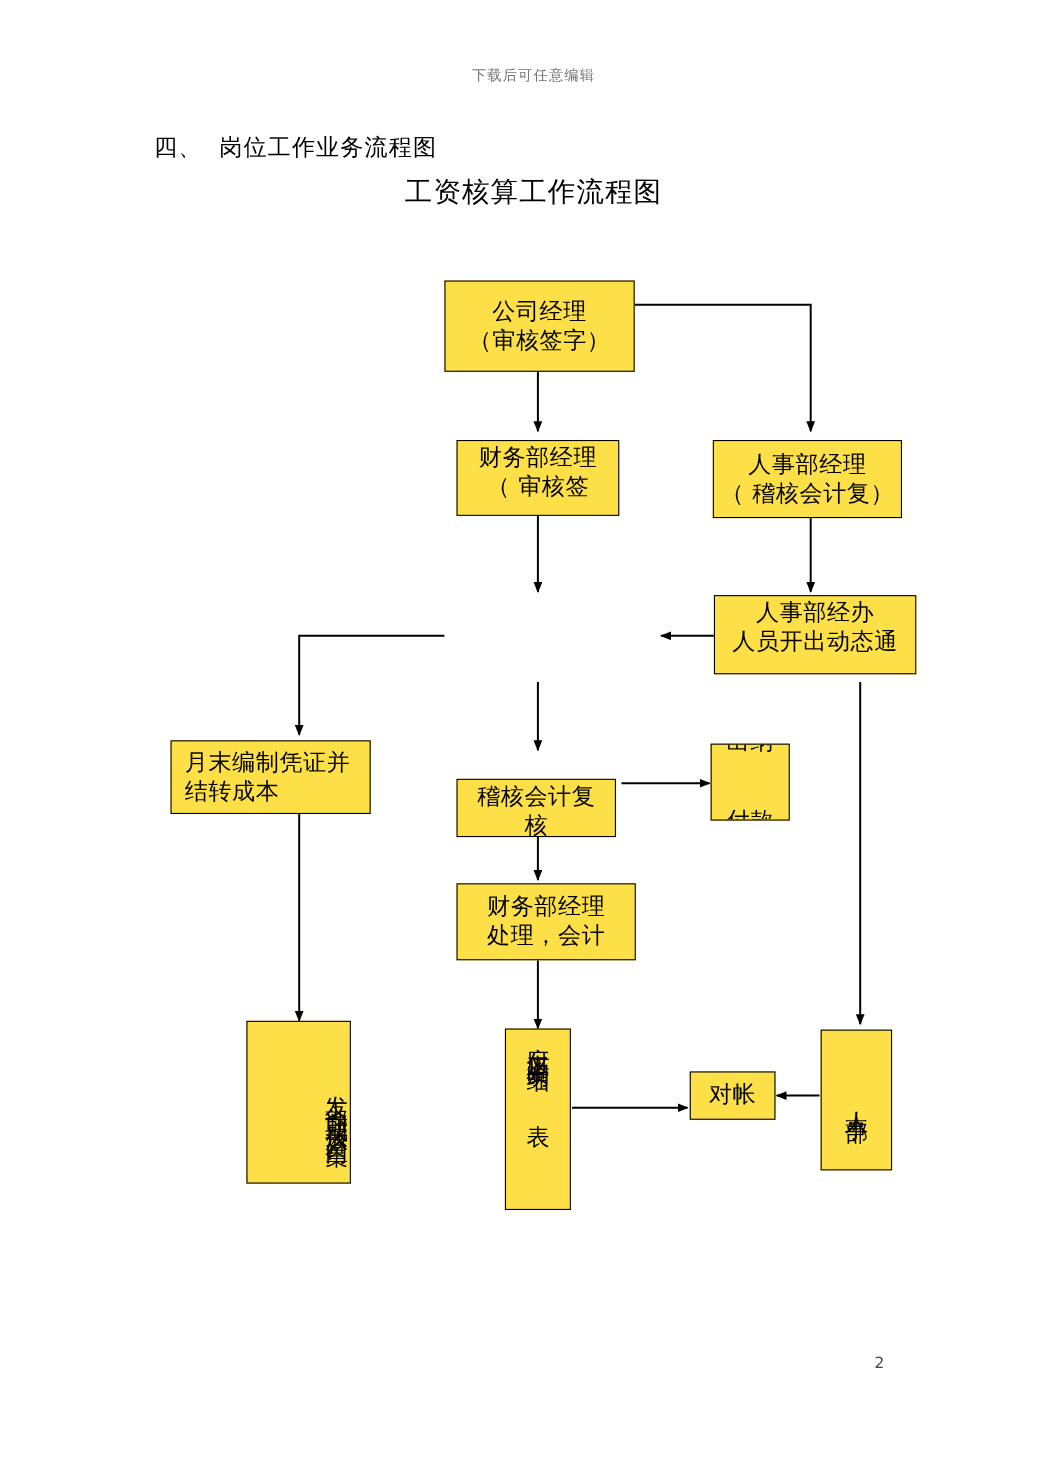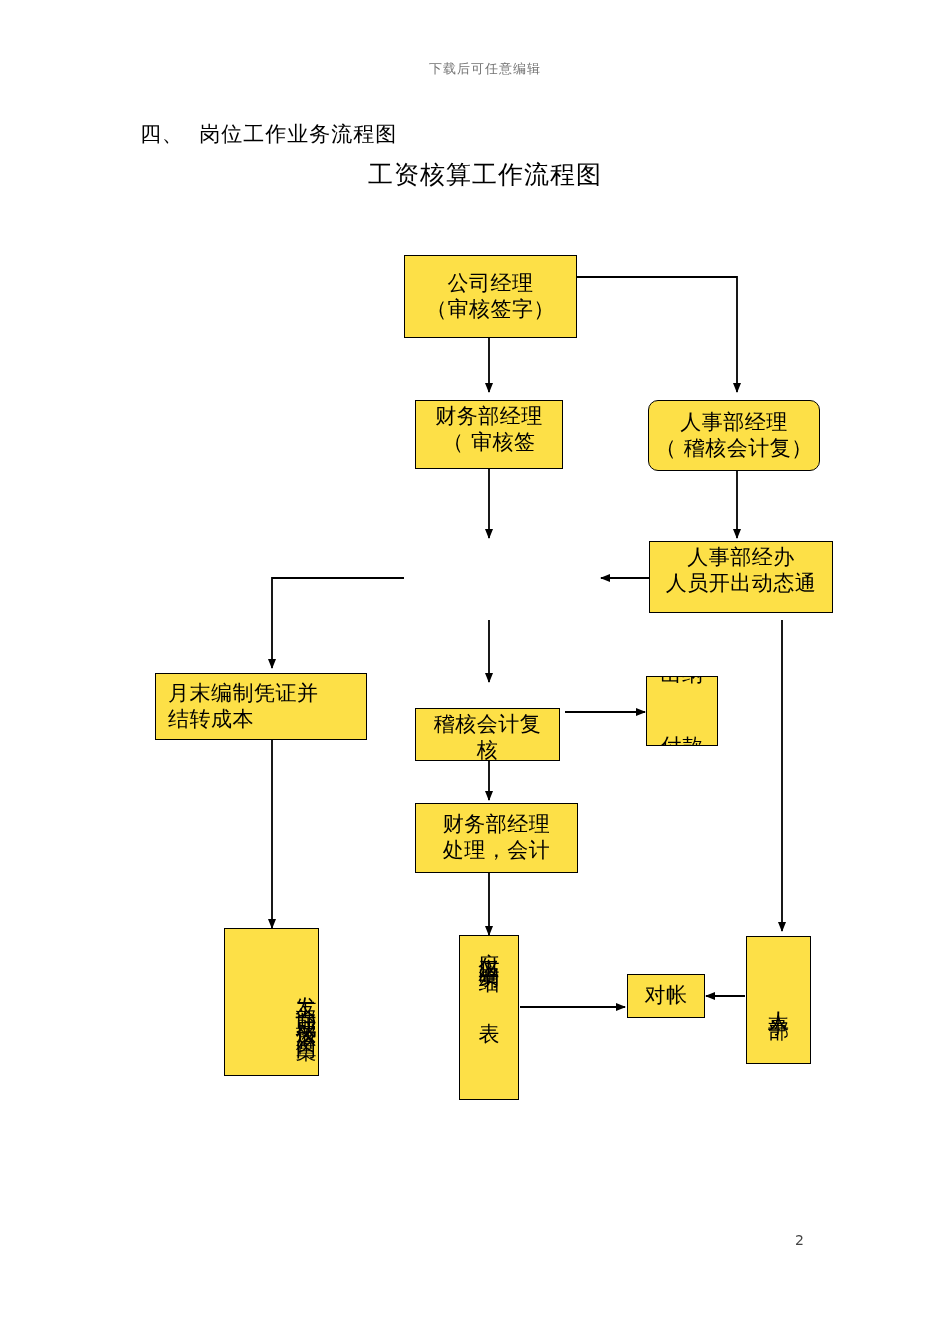--- a/index.html
+++ b/index.html
@@ -186,32 +186,32 @@
     <div class="node" style="left:404px; top:255px; width:173px; height:83px;">
       <span class="ln">公司经理</span>
       <span class="ln">（审核签字）</span>
     </div>
 
     <div class="node clip" style="left:415px; top:400px; width:148px; height:69px;">
       <span class="ln">财务部经理</span>
       <span class="ln">（ 审核签</span>
     </div>
 
-    <div class="node" style="left:648px; top:400px; width:172px; height:71px;border-radius:10px;">
+    <div class="node" style="left:648px; top:400px; width:172px; height:71px;">
       <span class="ln">人事部经理</span>
       <span class="ln">（ 稽核会计复）</span>
     </div>
 
 
     <div class="node clip" style="left:649px; top:541px; width:184px; height:72px;">
       <span class="ln">人事部经办</span>
       <span class="ln">人员开出动态通</span>
     </div>
 
-    <div class="node" style="left:155px; top:673px; width:212px; height:67px; align-items:flex-start; padding-left:12px;">
+    <div class="node" style="left:155px; top:673px; width:182px; height:67px; align-items:flex-start; padding-left:12px;">
       <span class="ln">月末编制凭证并</span>
       <span class="ln">结转成本</span>
     </div>
 
     <div class="node clip" style="left:415px; top:708px; width:145px; height:53px;">
       <span class="ln">稽核会计复</span>
       <span class="ln">核</span>
     </div>
 
     <div class="node" style="left:646px; top:676px; width:72px; height:70px;gap:46px;">

